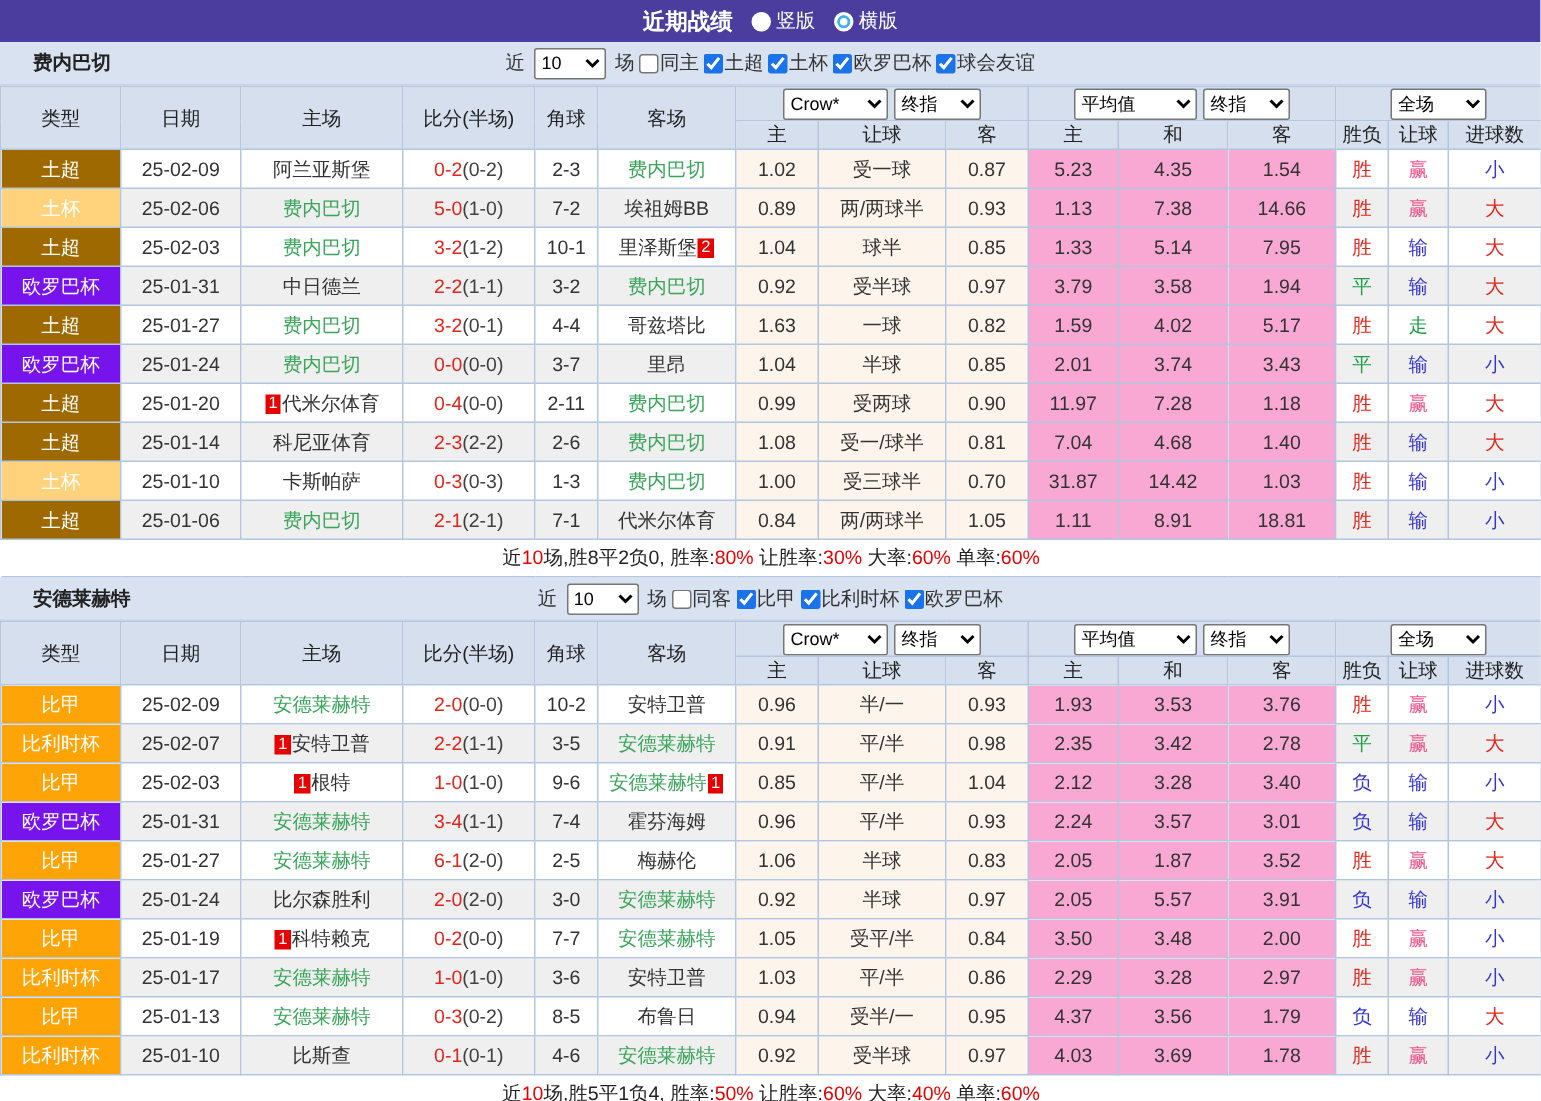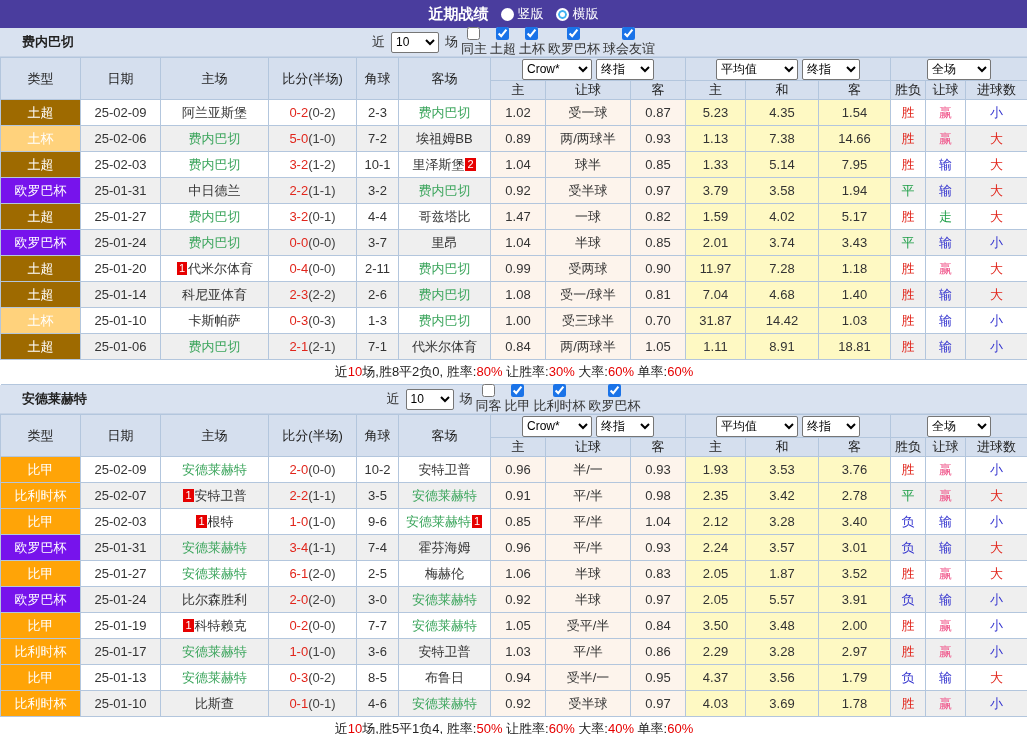--- a/index.html
+++ b/index.html
@@ -20,39 +20,39 @@
   .radio.on  { background:#fff; border:2px solid #fff; }
   .radio.off { background:#fff; border:2px solid #fff; box-shadow:inset 0 0 0 2px #3eb2f2; }
   
   .section-bar {
     height:29px; background:#d9e2f0; position:relative;
     display:flex; align-items:center; justify-content:center;
     border-bottom:1px solid #c6d3e6;
   }
   .team-name { position:absolute; left:22px; font-weight:bold; color:#222; }
   .filterbar { display:flex; align-items:center; gap:3px; }
-  .filterbar label { display:flex; align-items:center; cursor:pointer;flex-direction:column; }
+  .filterbar label { display:flex; align-items:center; cursor:pointer; }
   .filterbar input[type=checkbox] { width:13px; height:13px; margin:0 1px 0 0; accent-color:#1a73e8; }
   select {
     font-size:12px; height:21px; background:#fff; border:1px solid #767676;
     border-radius:2px; font-family:inherit;
   }
   .filterbar select { width:48px; margin:0 3px; }
   
   table { border-collapse:collapse; table-layout:fixed; width:1027px; background:#fff; }
   th,td { border:1px solid #b3c6dd; text-align:center; overflow:hidden; white-space:nowrap; padding:0 1px; }
   thead th { background:#d5dfee; font-weight:normal; color:#222; }
   tr.hdr-sel th { height:23px; }
   tr.hdr-lbl th { height:17px; }
   .sel-cell select { margin:0 2px; }
   tbody td { height:26px; }
   tr.alt td.plain { background:#efefef; }
   td.type { color:#fff; }
   td.odds { background:#fdf4ec; }
-  td.avg  { background:#fef9c3; }
+  td.avg  { background:#f9a8d4; }
   .grn { color:#3ba55c; }
   .scr { color:#e1251b; }
   .half { color:#404040; }
   .card {
     display:inline-block; background:#e60000; color:#fff; font-size:11px;
     line-height:13px; min-width:9px; padding:0 2px; margin:0 1px; vertical-align:1px;
   }
   .r-red  { color:#e1251b; }
   .r-pink { color:#f0568b; }
   .r-blue { color:#3434cf; }
@@ -218,21 +218,21 @@
         <td class="plain r-blue">输</td>
         <td class="plain r-red">大</td>
       </tr>
       <tr class="">
         <td class="type" style="background:#9e6a00">土超</td>
         <td class="plain">25-01-27</td>
         <td class="plain grn">费内巴切</td>
         <td class="plain"><span class="scr">3-2</span><span class="half">(0-1)</span></td>
         <td class="plain">4-4</td>
         <td class="plain ">哥兹塔比</td>
-        <td class="odds">1.47</td>
+        <td class="odds">1.63</td>
         <td class="odds">一球</td>
         <td class="odds">0.82</td>
         <td class="avg">1.59</td>
         <td class="avg">4.02</td>
         <td class="avg">5.17</td>
         <td class="plain r-red">胜</td>
         <td class="plain r-grn">走</td>
         <td class="plain r-red">大</td>
       </tr>
       <tr class="alt">

